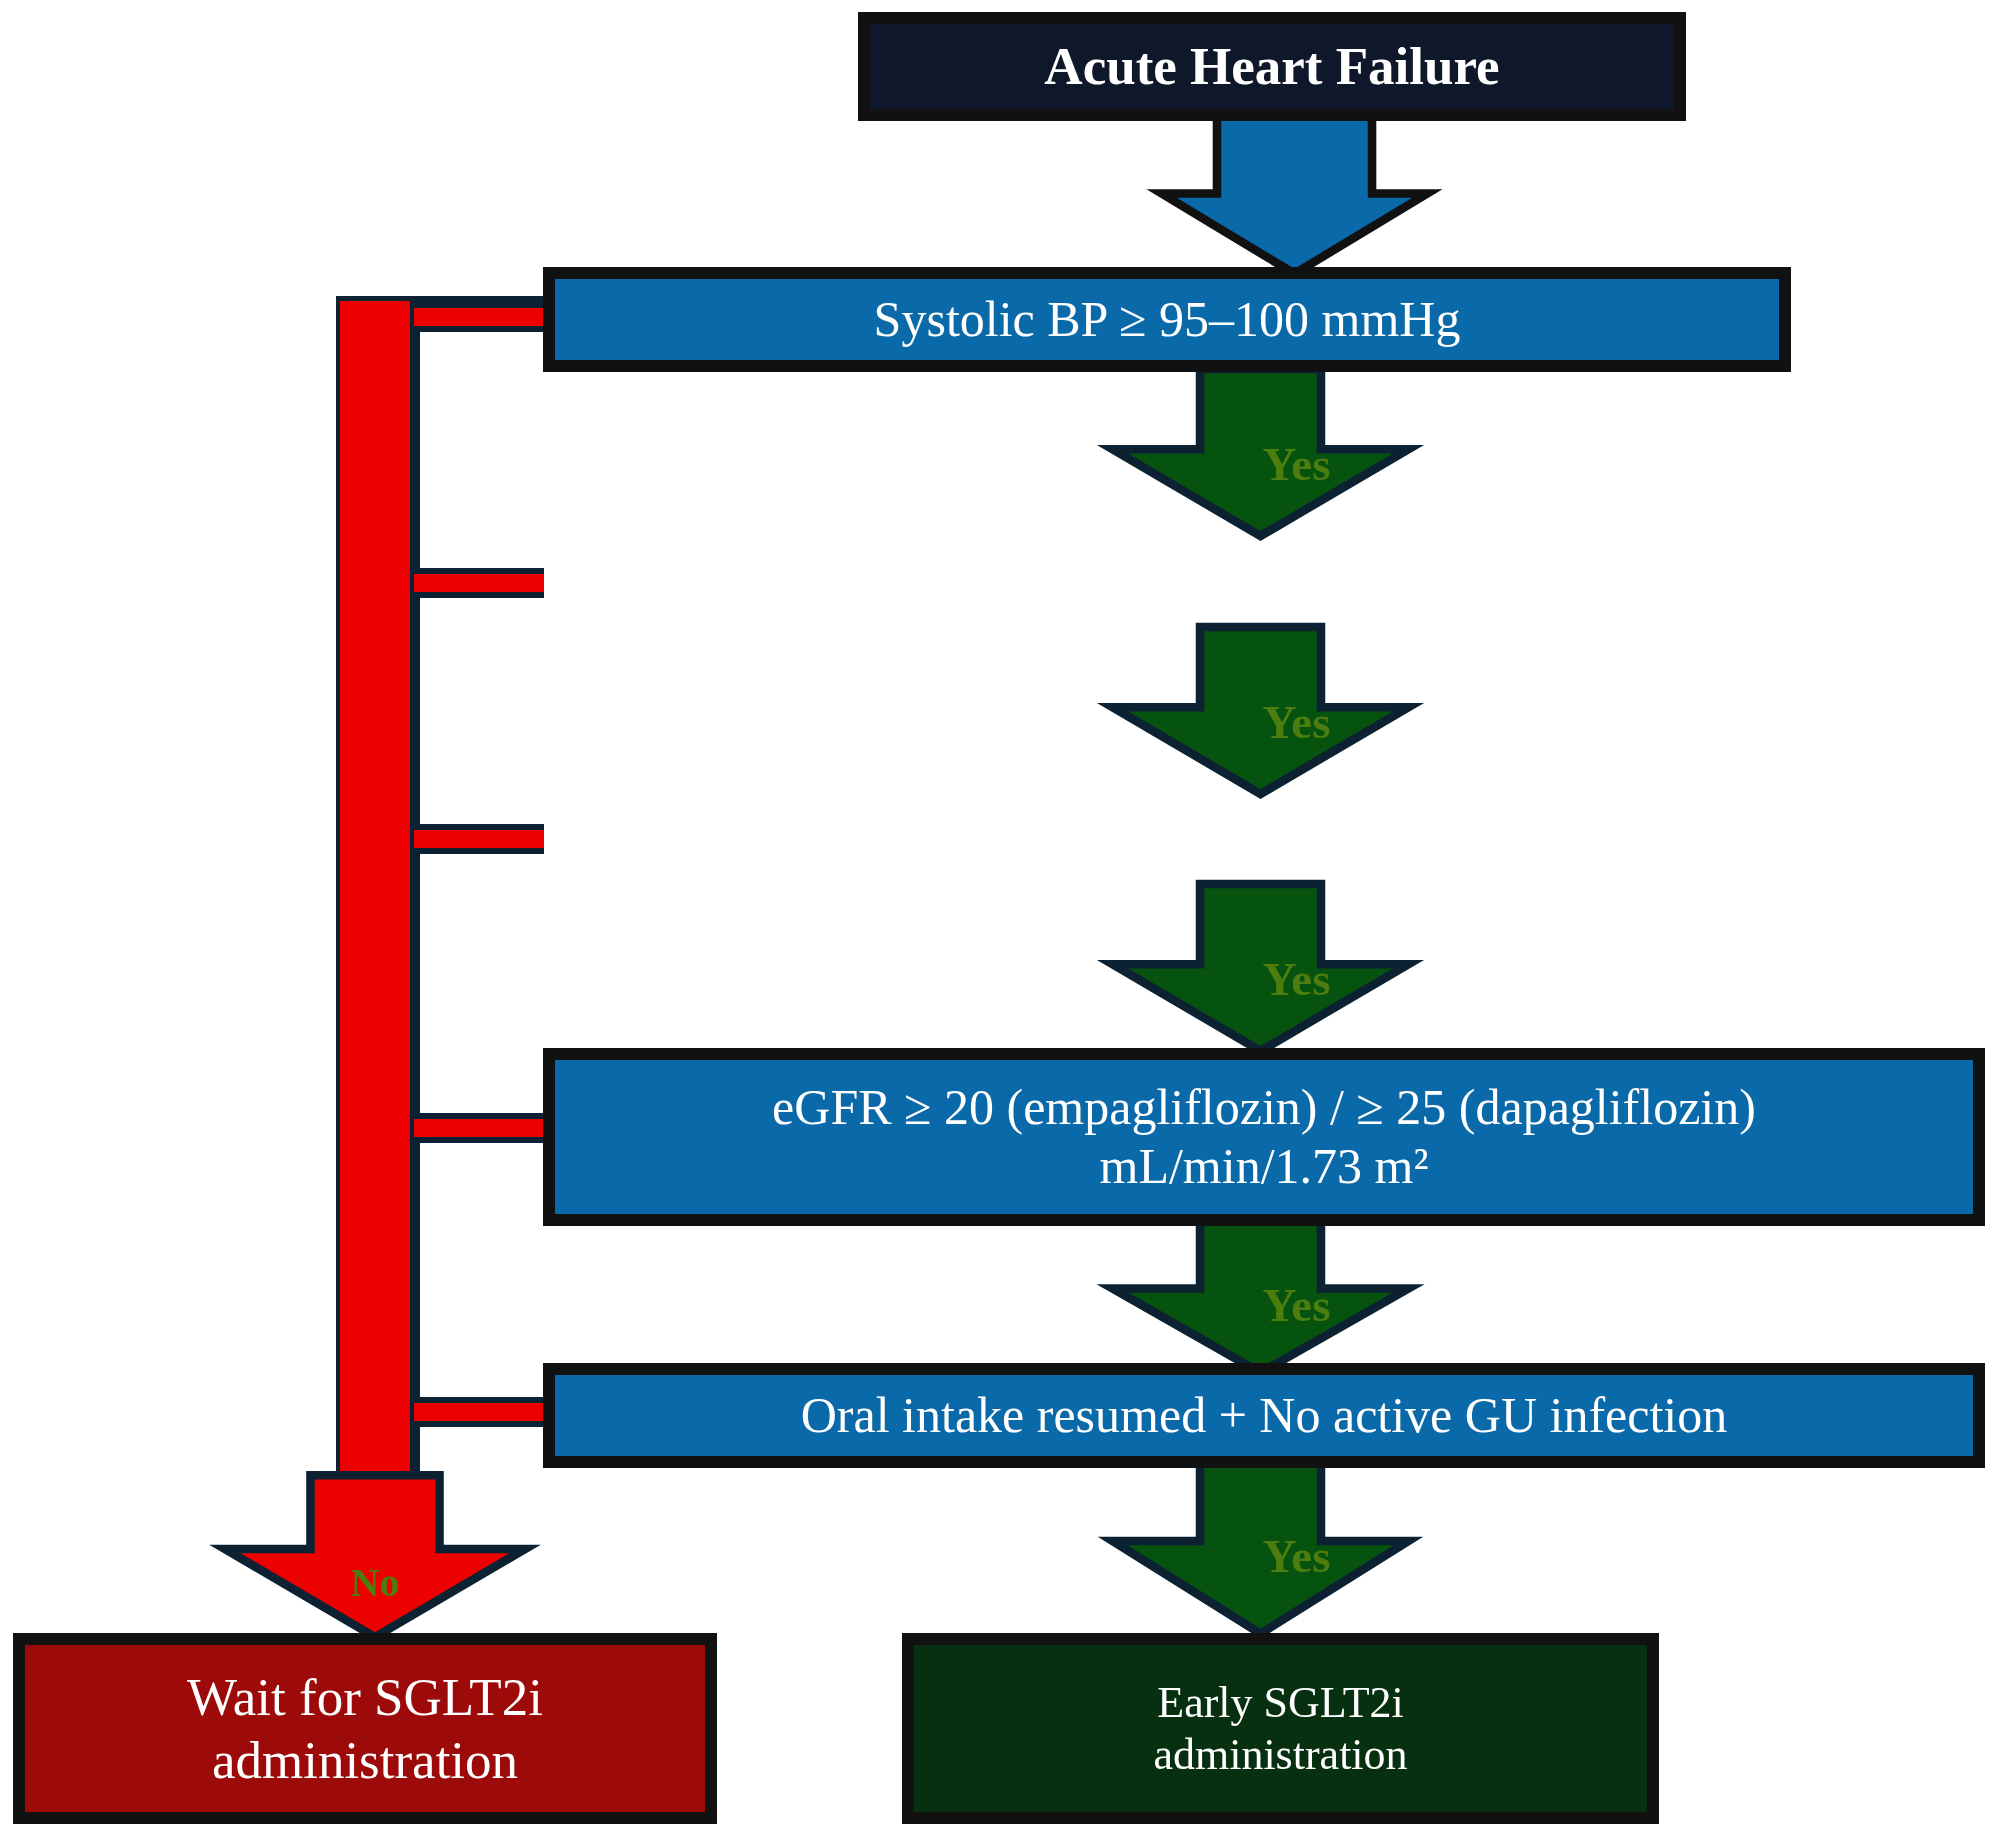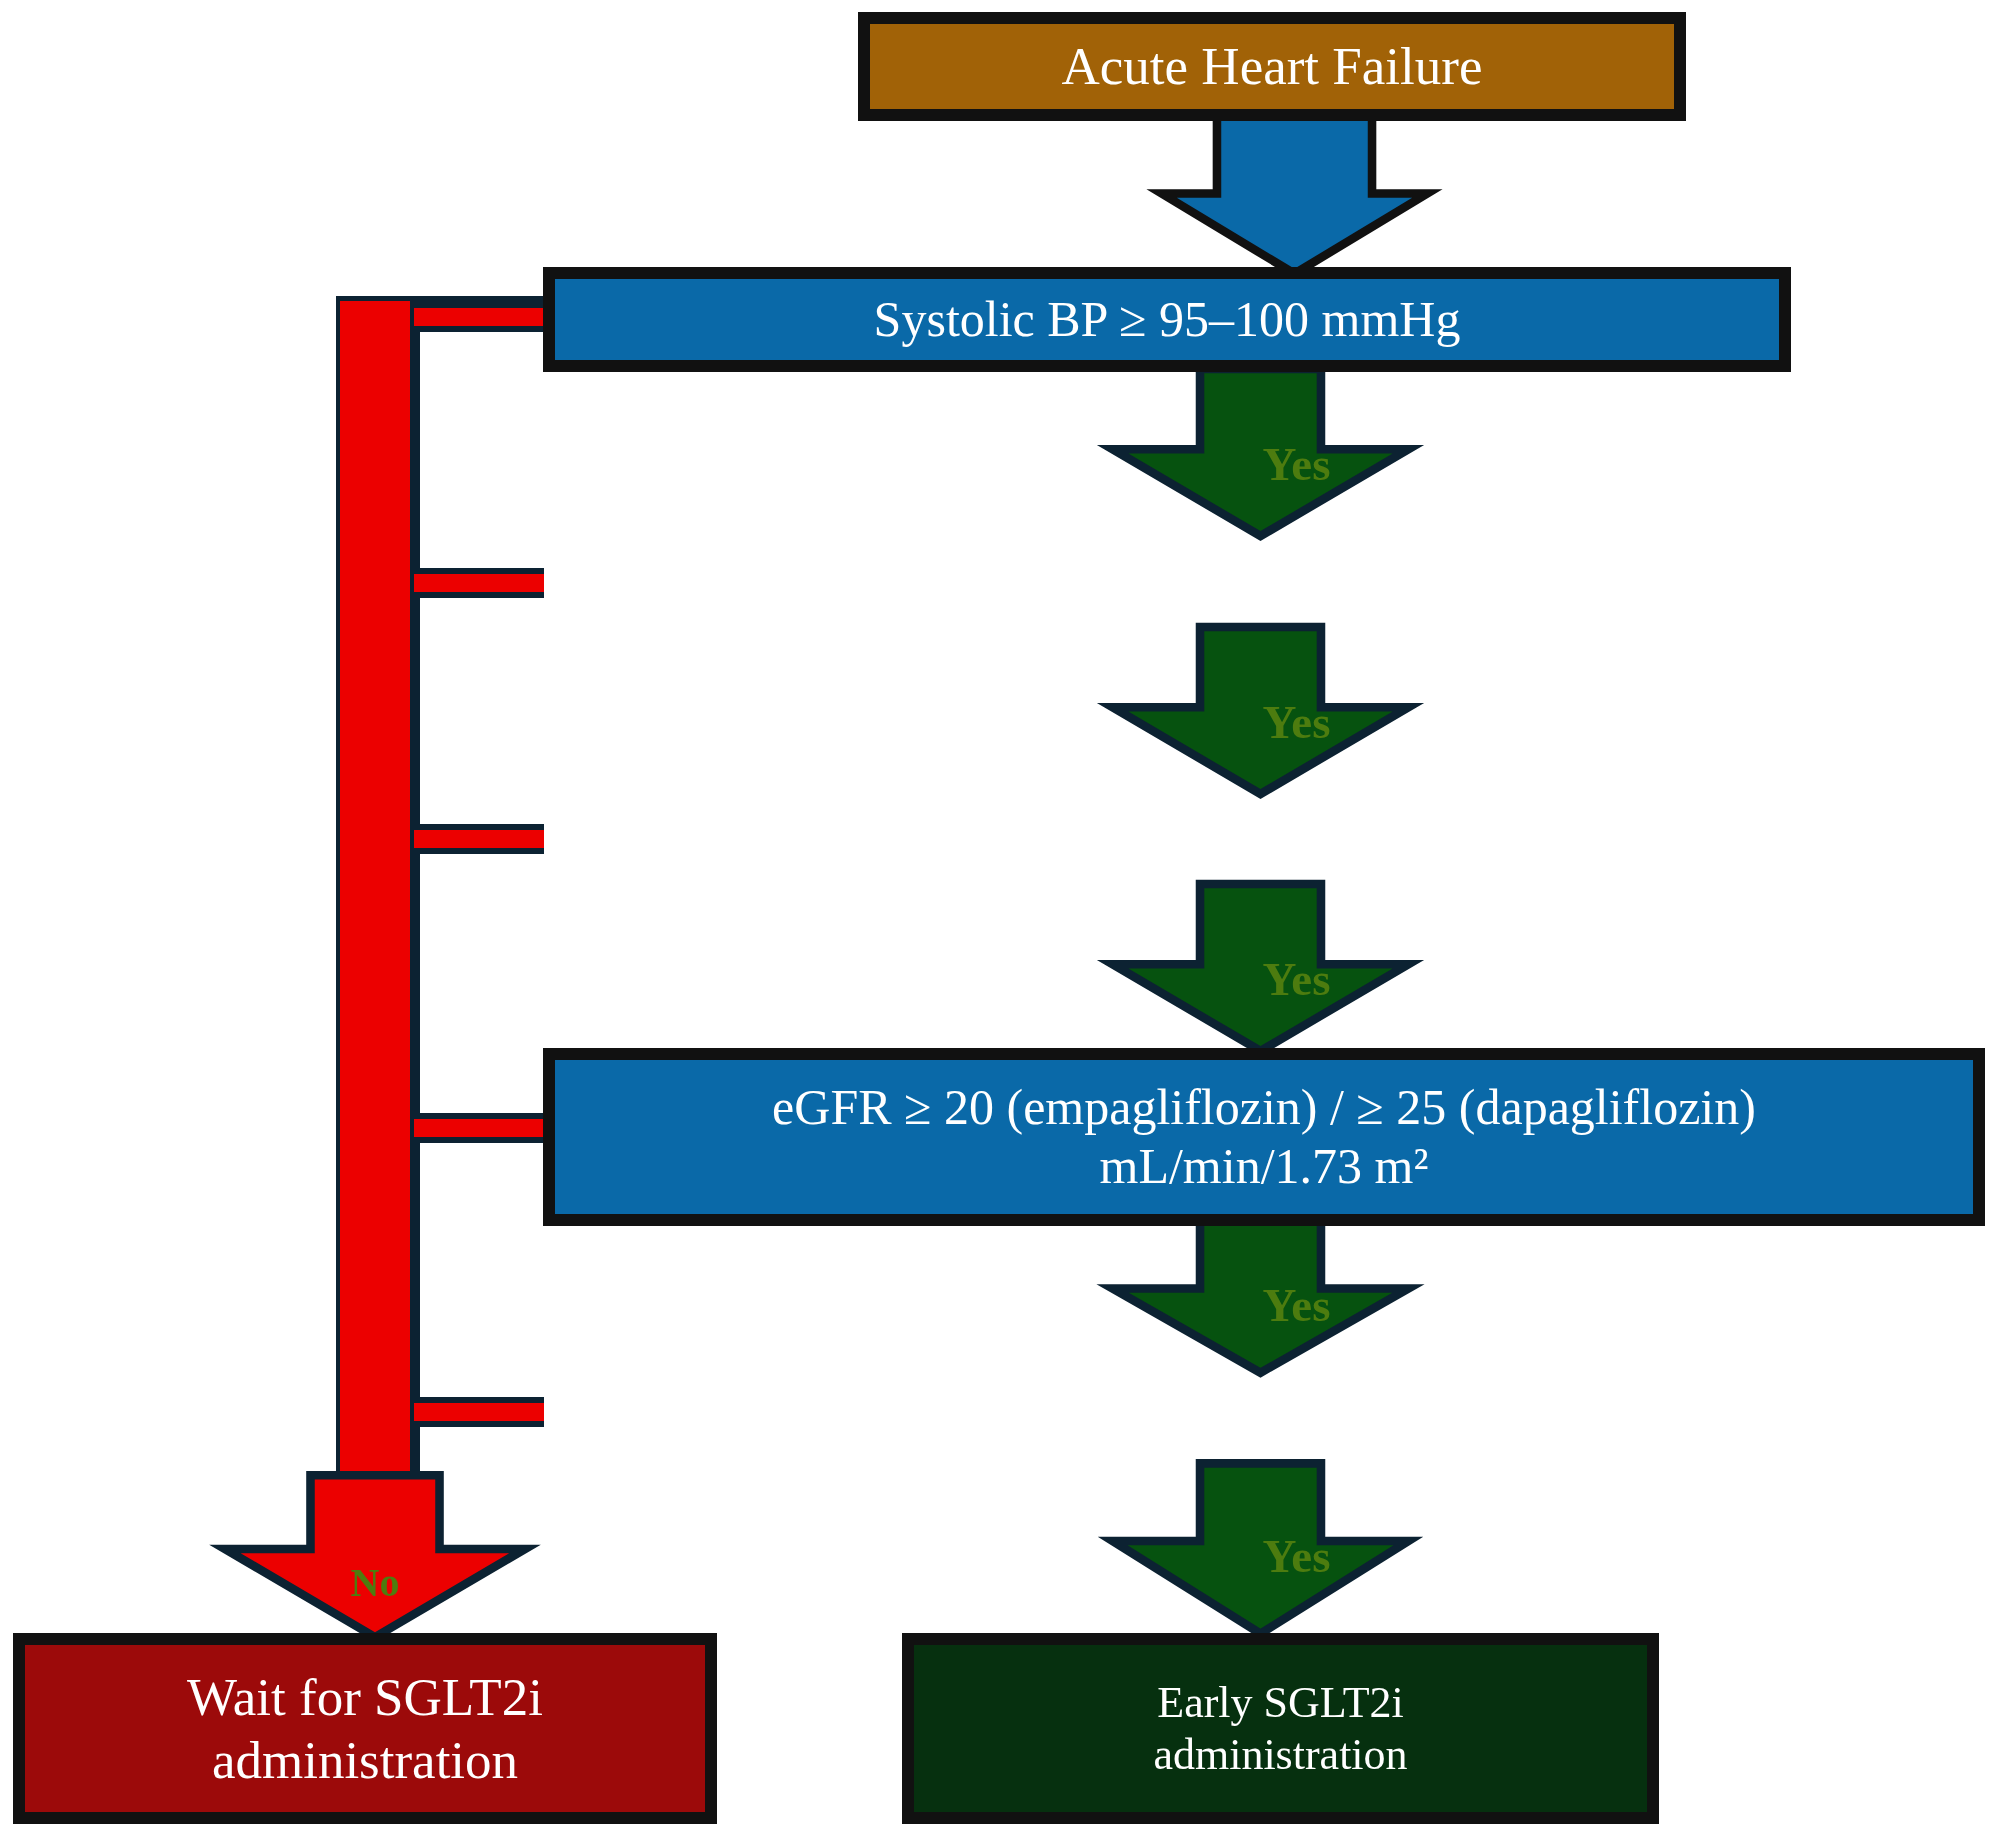--- a/index.html
+++ b/index.html
@@ -29,21 +29,21 @@
     line-height: 1.18;
     z-index: 5;
   }
   .node .label {
     display: block;
     width: 100%;
     padding: 0 9.2px;
     white-space: pre-line;
   }
 
-  .node-start   { background: #a16207; }
+  .node-start   { background: #0f172a; font-weight: bold; }
   .node-step    { background: #0a69a8; }
   .node-wait    { background: #9c0a0a; }
   .node-early   { background: #06300f; }
 
   
   .arrow {
     position: absolute;
     z-index: 4;
   }
   .arrow svg { display: block; overflow: visible; }
@@ -159,20 +159,23 @@
     <span class="label">Systolic BP ≥ 95–100 mmHg</span>
   </div>
 
 
 
   <div class="node node-step" style="left:543px; top:1048px; width:1442px; height:178px; font-size:50px;">
     <span class="label">eGFR ≥ 20 (empagliflozin) / ≥ 25 (dapagliflozin)
 mL/min/1.73 m²</span>
   </div>
 
+  <div class="node node-step" style="left:543px; top:1363px; width:1442px; height:105px; font-size:50px;">
+    <span class="label">Oral intake resumed  +  No active GU infection</span>
+  </div>
 
   <div class="node node-wait" style="left:13px; top:1633px; width:704px; height:191px; font-size:53px;">
     <span class="label">Wait for SGLT2i
 administration</span>
   </div>
 
   <div class="node node-early" style="left:902px; top:1633px; width:757px; height:191px; font-size:44px;">
     <span class="label">Early SGLT2i
 administration</span>
   </div>

